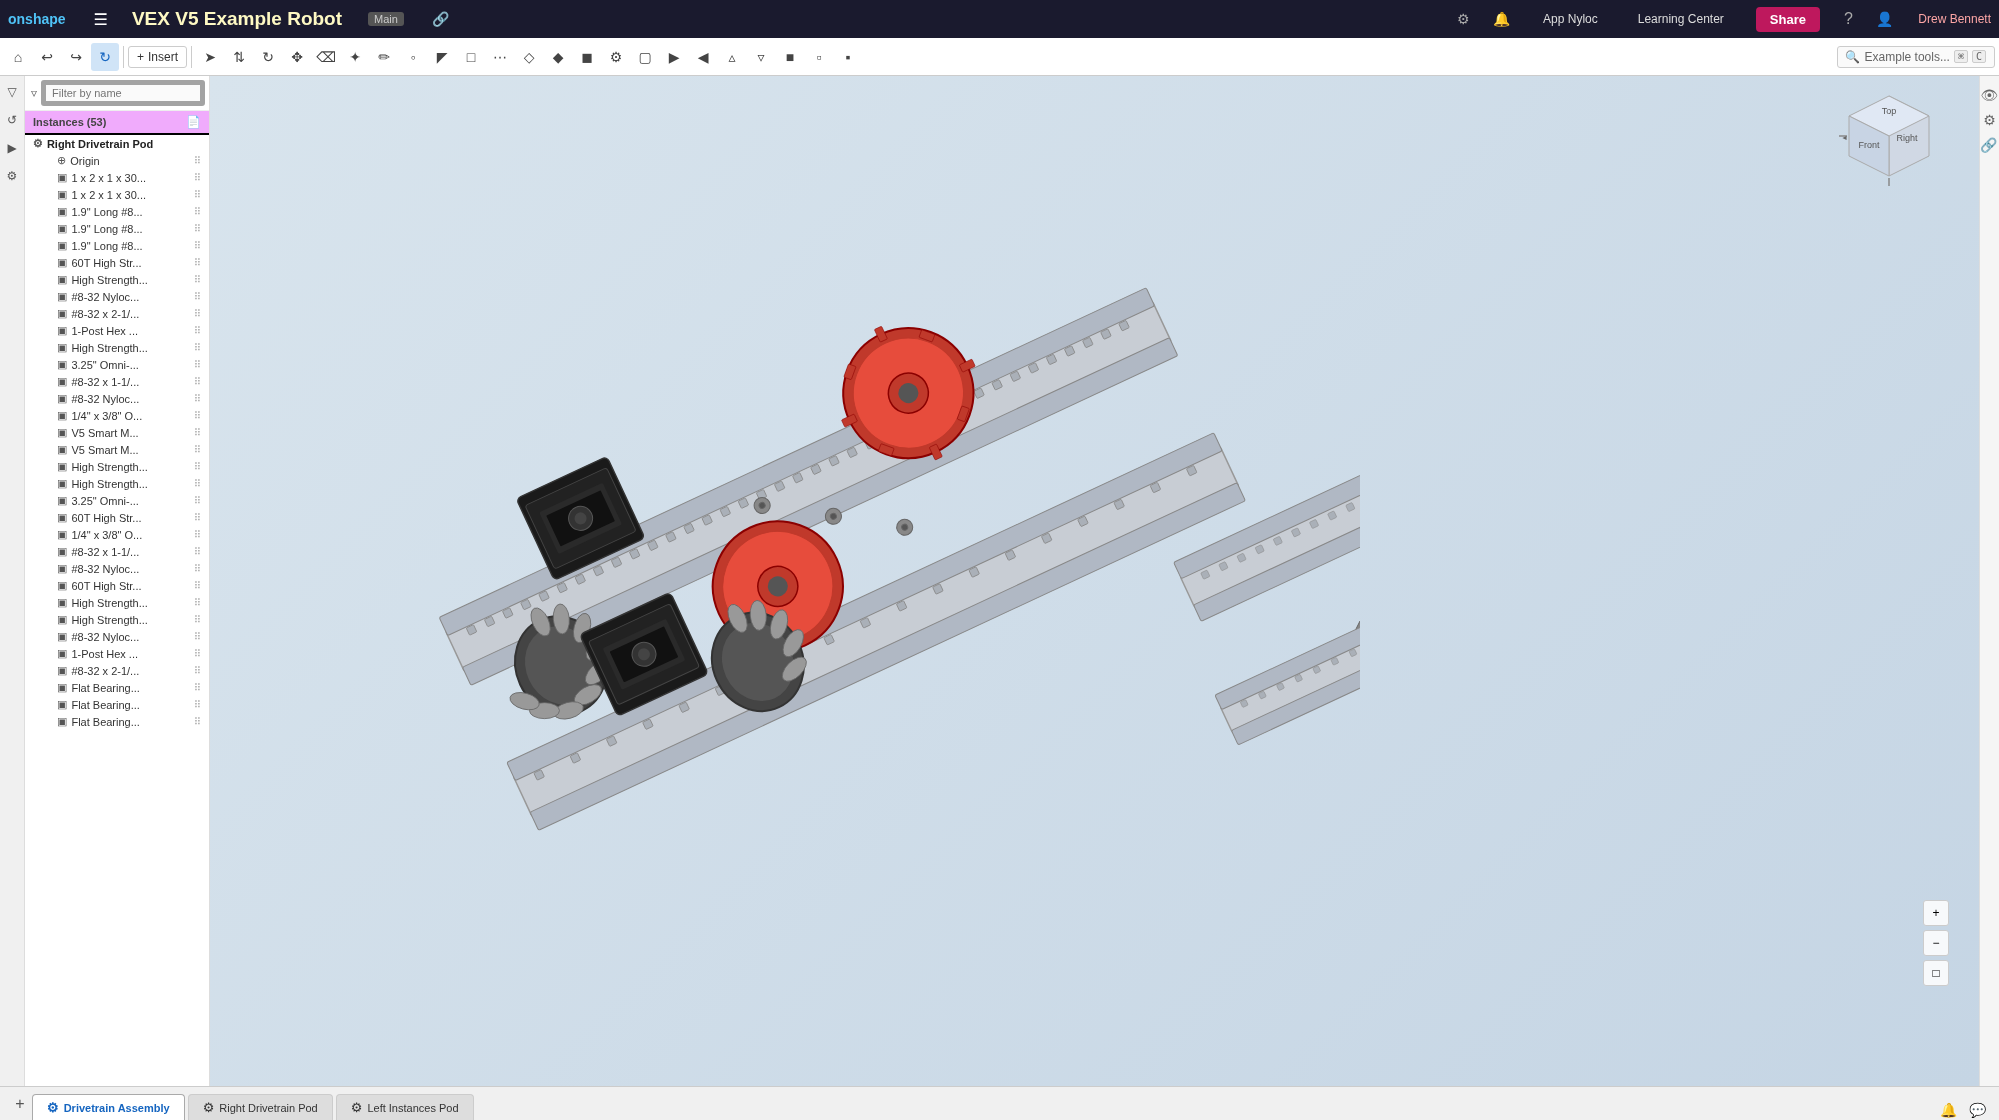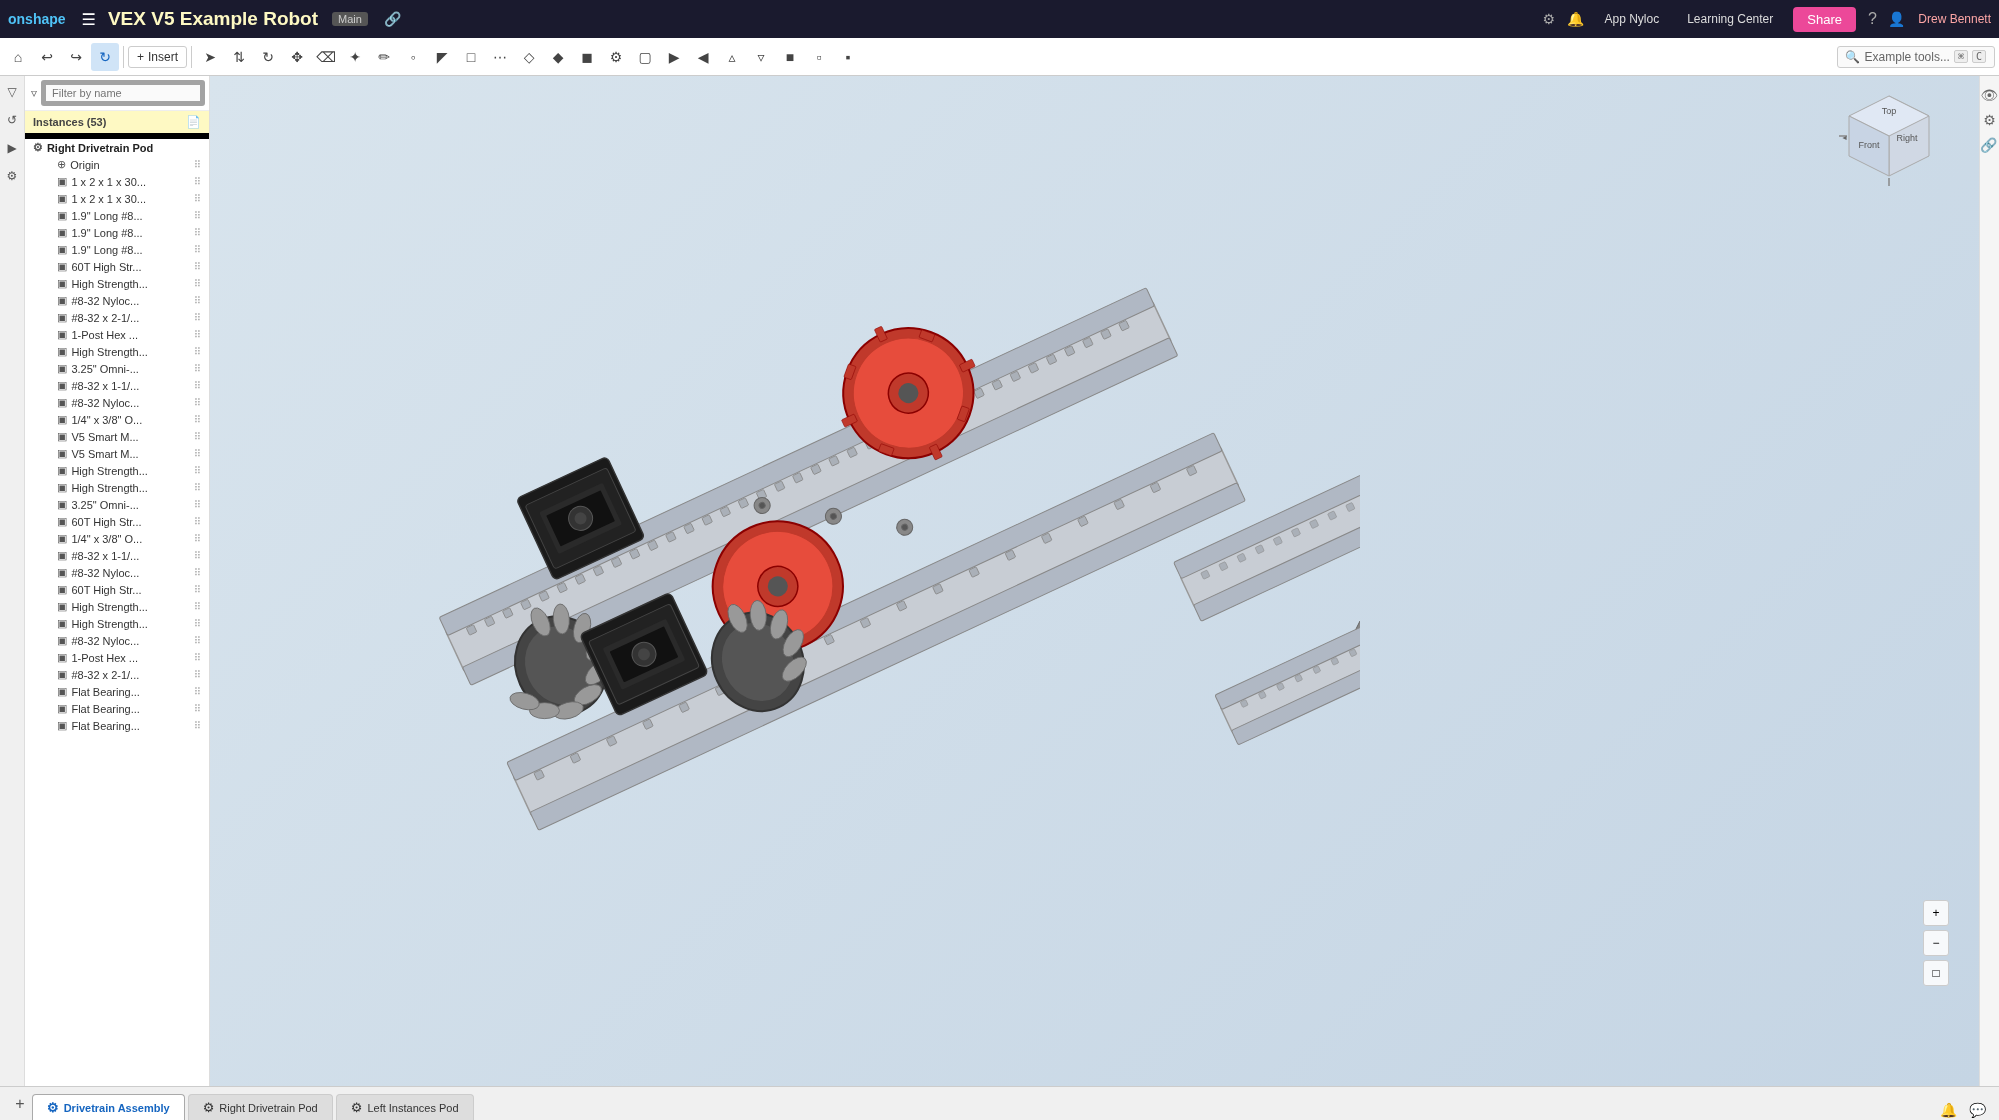--- a/index.html
+++ b/index.html
@@ -1,36 +1,36 @@
 <!DOCTYPE html>
 <html><head>
   <meta charset="utf-8">
   <style>
     * { box-sizing: border-box; margin: 0; padding: 0; }
     body { font-family: -apple-system, BlinkMacSystemFont, 'Segoe UI', Arial, sans-serif; font-size: 12px; background: #f0f0f0; overflow: hidden; width: 1999px; height: 1120px; }
 
     
     #top-nav {
       display: flex; align-items: center; height: 38px;
-      background: #1a1a2e; color: #fff; padding: 16px 8px; gap: 12px;
+      background: #1a1a2e; color: #fff; padding: 16px 8px; gap: 24px;
     }
     #top-nav .onshape-logo { color: #4fc3f7; font-weight: bold; font-size: 14px; margin-right: 4px; }
     #top-nav .hamburger { color: #fff; font-size: 16px; cursor: pointer; }
     #top-nav .doc-title { font-size: 19px; font-weight: 600; color: #fef9c3; }
     #top-nav .doc-badge { font-size: 11px; background: #555; color: #ccc; padding: 1px 6px; border-radius: 3px; margin-left: 2px; }
     #top-nav .link-icon { color: #aaa; font-size: 14px; margin-left: 4px; }
     #top-nav .spacer { flex: 1; }
     #top-nav .nav-btn {
       background: transparent; border: none; color: #ddd;
       font-size: 12px; cursor: pointer; padding: 4px 8px;
     }
     #top-nav .share-btn {
-      background: #ec4899; color: #fff; border: none;
+      background: #be185d; color: #fff; border: none;
       padding: 5px 14px; border-radius: 4px; font-size: 13px;
-      font-weight: 400; cursor: pointer; text-align: center;
+      font-weight: 700; cursor: pointer; text-align: center;
     }
     #top-nav .help-icon { color: #aaa; font-size: 16px; cursor: pointer; }
     #top-nav .user-avatar { color: #aaa; font-size: 14px; }
     #top-nav .username { color: #fca5a5; font-size: 12px; }
     #top-nav .settings-icon { color: #aaa; font-size: 14px; cursor: pointer; }
 
     
     #toolbar {
       display: flex; align-items: center; height: 38px;
       background: #ffffff; border-bottom: 1px solid #ccc;
@@ -74,21 +74,21 @@
     }
     .filter-icon { color: #666; font-size: 12px; }
     #filter-input {
       flex: 1; border: 5px solid #a3a3a3; border-radius: 3px;
       padding: 2px 6px; font-size: 11px; background: #fafafa;
     }
     .list-icon { color: #666; font-size: 14px; cursor: pointer; }
 
     #instances-header {
       display: flex; align-items: center; justify-content: space-between;
-      padding: 4px 8px; background: #fef9c3; border-bottom: 6px solid #000000;
+      padding: 4px 8px; background: #f0abfc; border-bottom: 2px solid #000000;
       font-size: 11px; font-weight: 600; color: #444;
     }
     .instances-icon { color: #666; font-size: 12px; cursor: pointer; }
 
     #instances-list {
       flex: 1; overflow-y: auto; font-size: 11px;
     }
     .instance-item {
       display: flex; align-items: center; padding: 2px 8px 2px 20px;
       gap: 4px; cursor: pointer; color: #333;

